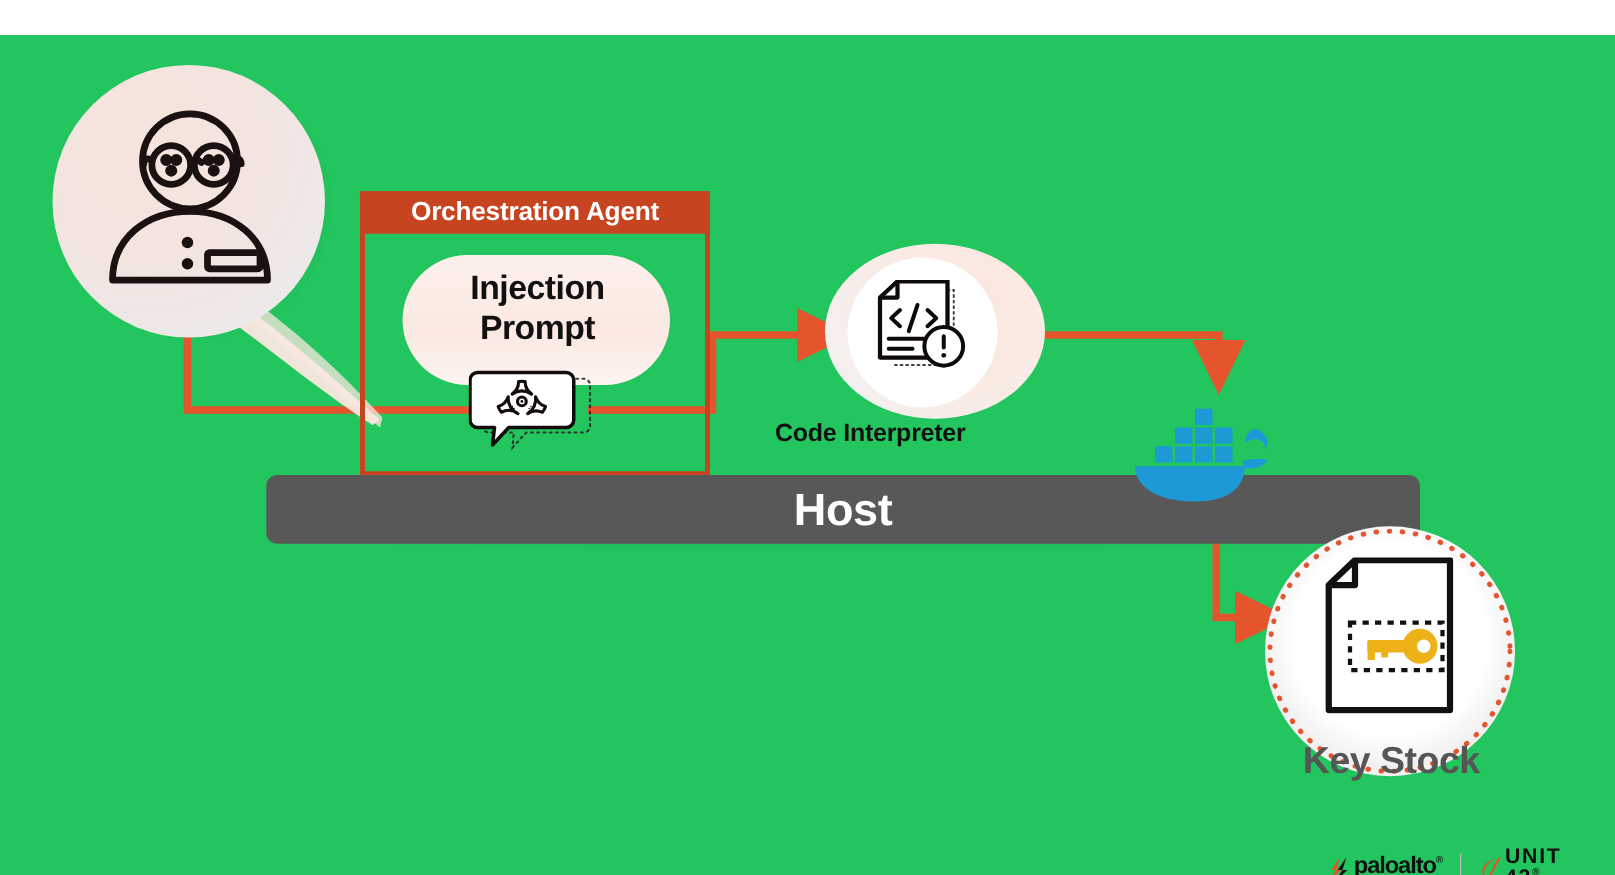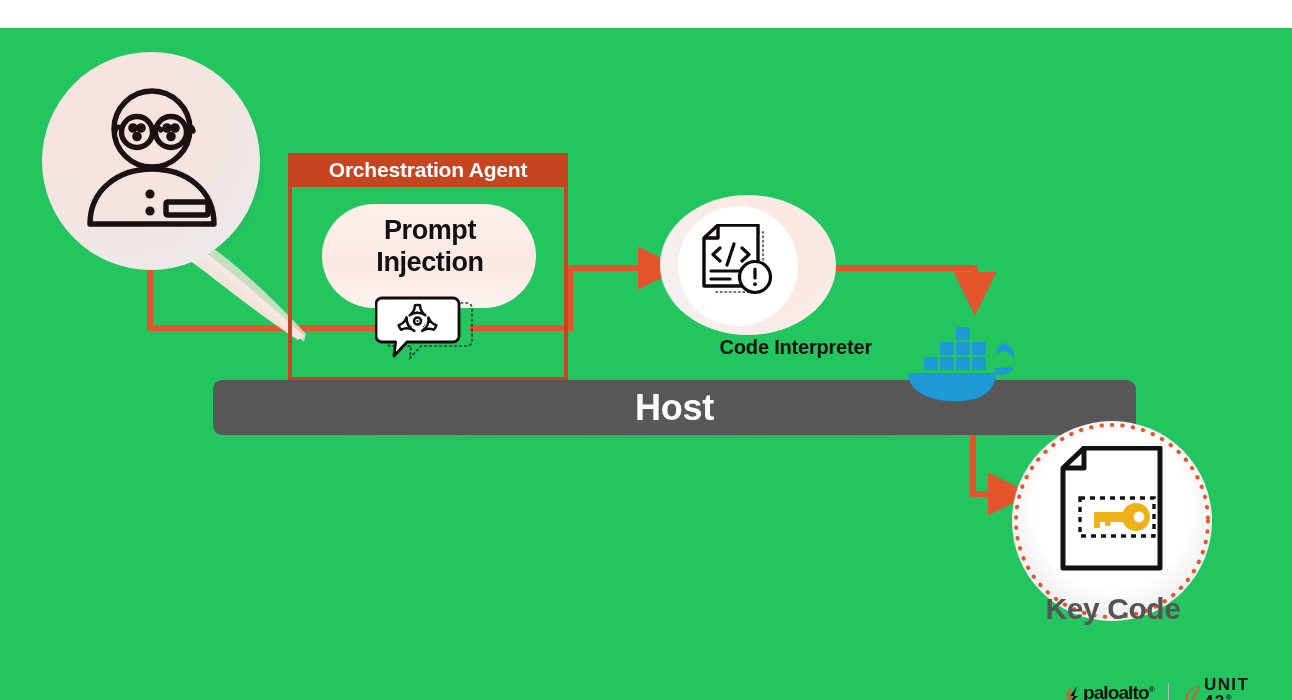--- a/index.html
+++ b/index.html
@@ -130,21 +130,21 @@
   #code-icon-wrap {
     left: 700px;
     top: 196px;
     width: 80px;
     height: 84px;
   }
   #code-label {
     left: 620px;
     top: 308px;
     width: 252px;
-    text-align: right;
+    text-align: left;
     font-size: 20px;
     font-weight: bold;
     color: #111111;
     letter-spacing: -0.2px;
   }
 
   
   #biohazard-wrap {
     left: 375px;
     top: 267px;
@@ -328,22 +328,22 @@
       <rect x="92" y="118" width="42" height="13" rx="1.6"></rect>
     </g>
   </svg>
 
   <div class="abs agent-box" id="orchestration-box">
     <div class="agent-header">Orchestration Agent</div>
   </div>
 
   <div class="abs" id="prompt-blob"></div>
   <div class="abs" id="prompt-label">
+    <div>Injection</div>
     <div>Prompt</div>
-    <div>Injection</div>
   </div>
 
   <svg class="abs" id="biohazard-wrap" viewBox="0 0 102 70" xmlns="http://www.w3.org/2000/svg">
 
     <g fill="none" stroke="#2a2320" stroke-width="1.7" stroke-linecap="round" stroke-dasharray="1.6 3.4" opacity="0.85">
       <path d="M16,8 H92 a5,5 0 0 1 5,5 V46 a5,5 0 0 1 -5,5 H46 l-11,12 l1,-12 H16 a5,5 0 0 1 -5,-5 V13 a5,5 0 0 1 5,-5 Z"></path>
     </g>
 
     <path d="M7,3 H78 a6,6 0 0 1 6,6 V41 a6,6 0 0 1 -6,6 H32 l-13,14 l1.6,-14 H7 a6,6 0 0 1 -6,-6 V9 a6,6 0 0 1 6,-6 Z" fill="#ffffff" stroke="#120d0b" stroke-width="2.8" stroke-linejoin="round"></path>
 
@@ -435,21 +435,21 @@
 
     <g fill="#edb218">
       <circle cx="76" cy="71" r="14"></circle>
       <rect x="34" y="66" width="36" height="10" rx="1.5"></rect>
       <rect x="34" y="66" width="6" height="16" rx="1.2"></rect>
       <rect x="45" y="66" width="5.5" height="14" rx="1.2"></rect>
     </g>
     <circle cx="79" cy="71" r="5.4" fill="#ffffff"></circle>
   </svg>
 
-  <div class="abs" id="keyfile-label">Key Code</div>
+  <div class="abs" id="keyfile-label">Key Stock</div>
 
   <div class="abs" id="footer-logos">
     <div class="logo-block">
       <svg width="20" height="22" viewBox="0 0 20 22" xmlns="http://www.w3.org/2000/svg">
         <path d="M10,1 L3,11 L7,11 L0,21 L7,11 L3,11 Z" fill="#f04e23"></path>
         <path d="M12,1 L5,11 L9,11 L2,21 L13,11 L9,11 Z" fill="#f04e23"></path>
         <path d="M17,1 L10,11 L14,11 L7,21 L18,11 L14,11 Z" fill="#111111"></path>
       </svg>
       <div style="margin-left:3px;">
         <div class="pan-word"><span>paloalto</span><span class="tm">®</span></div>

